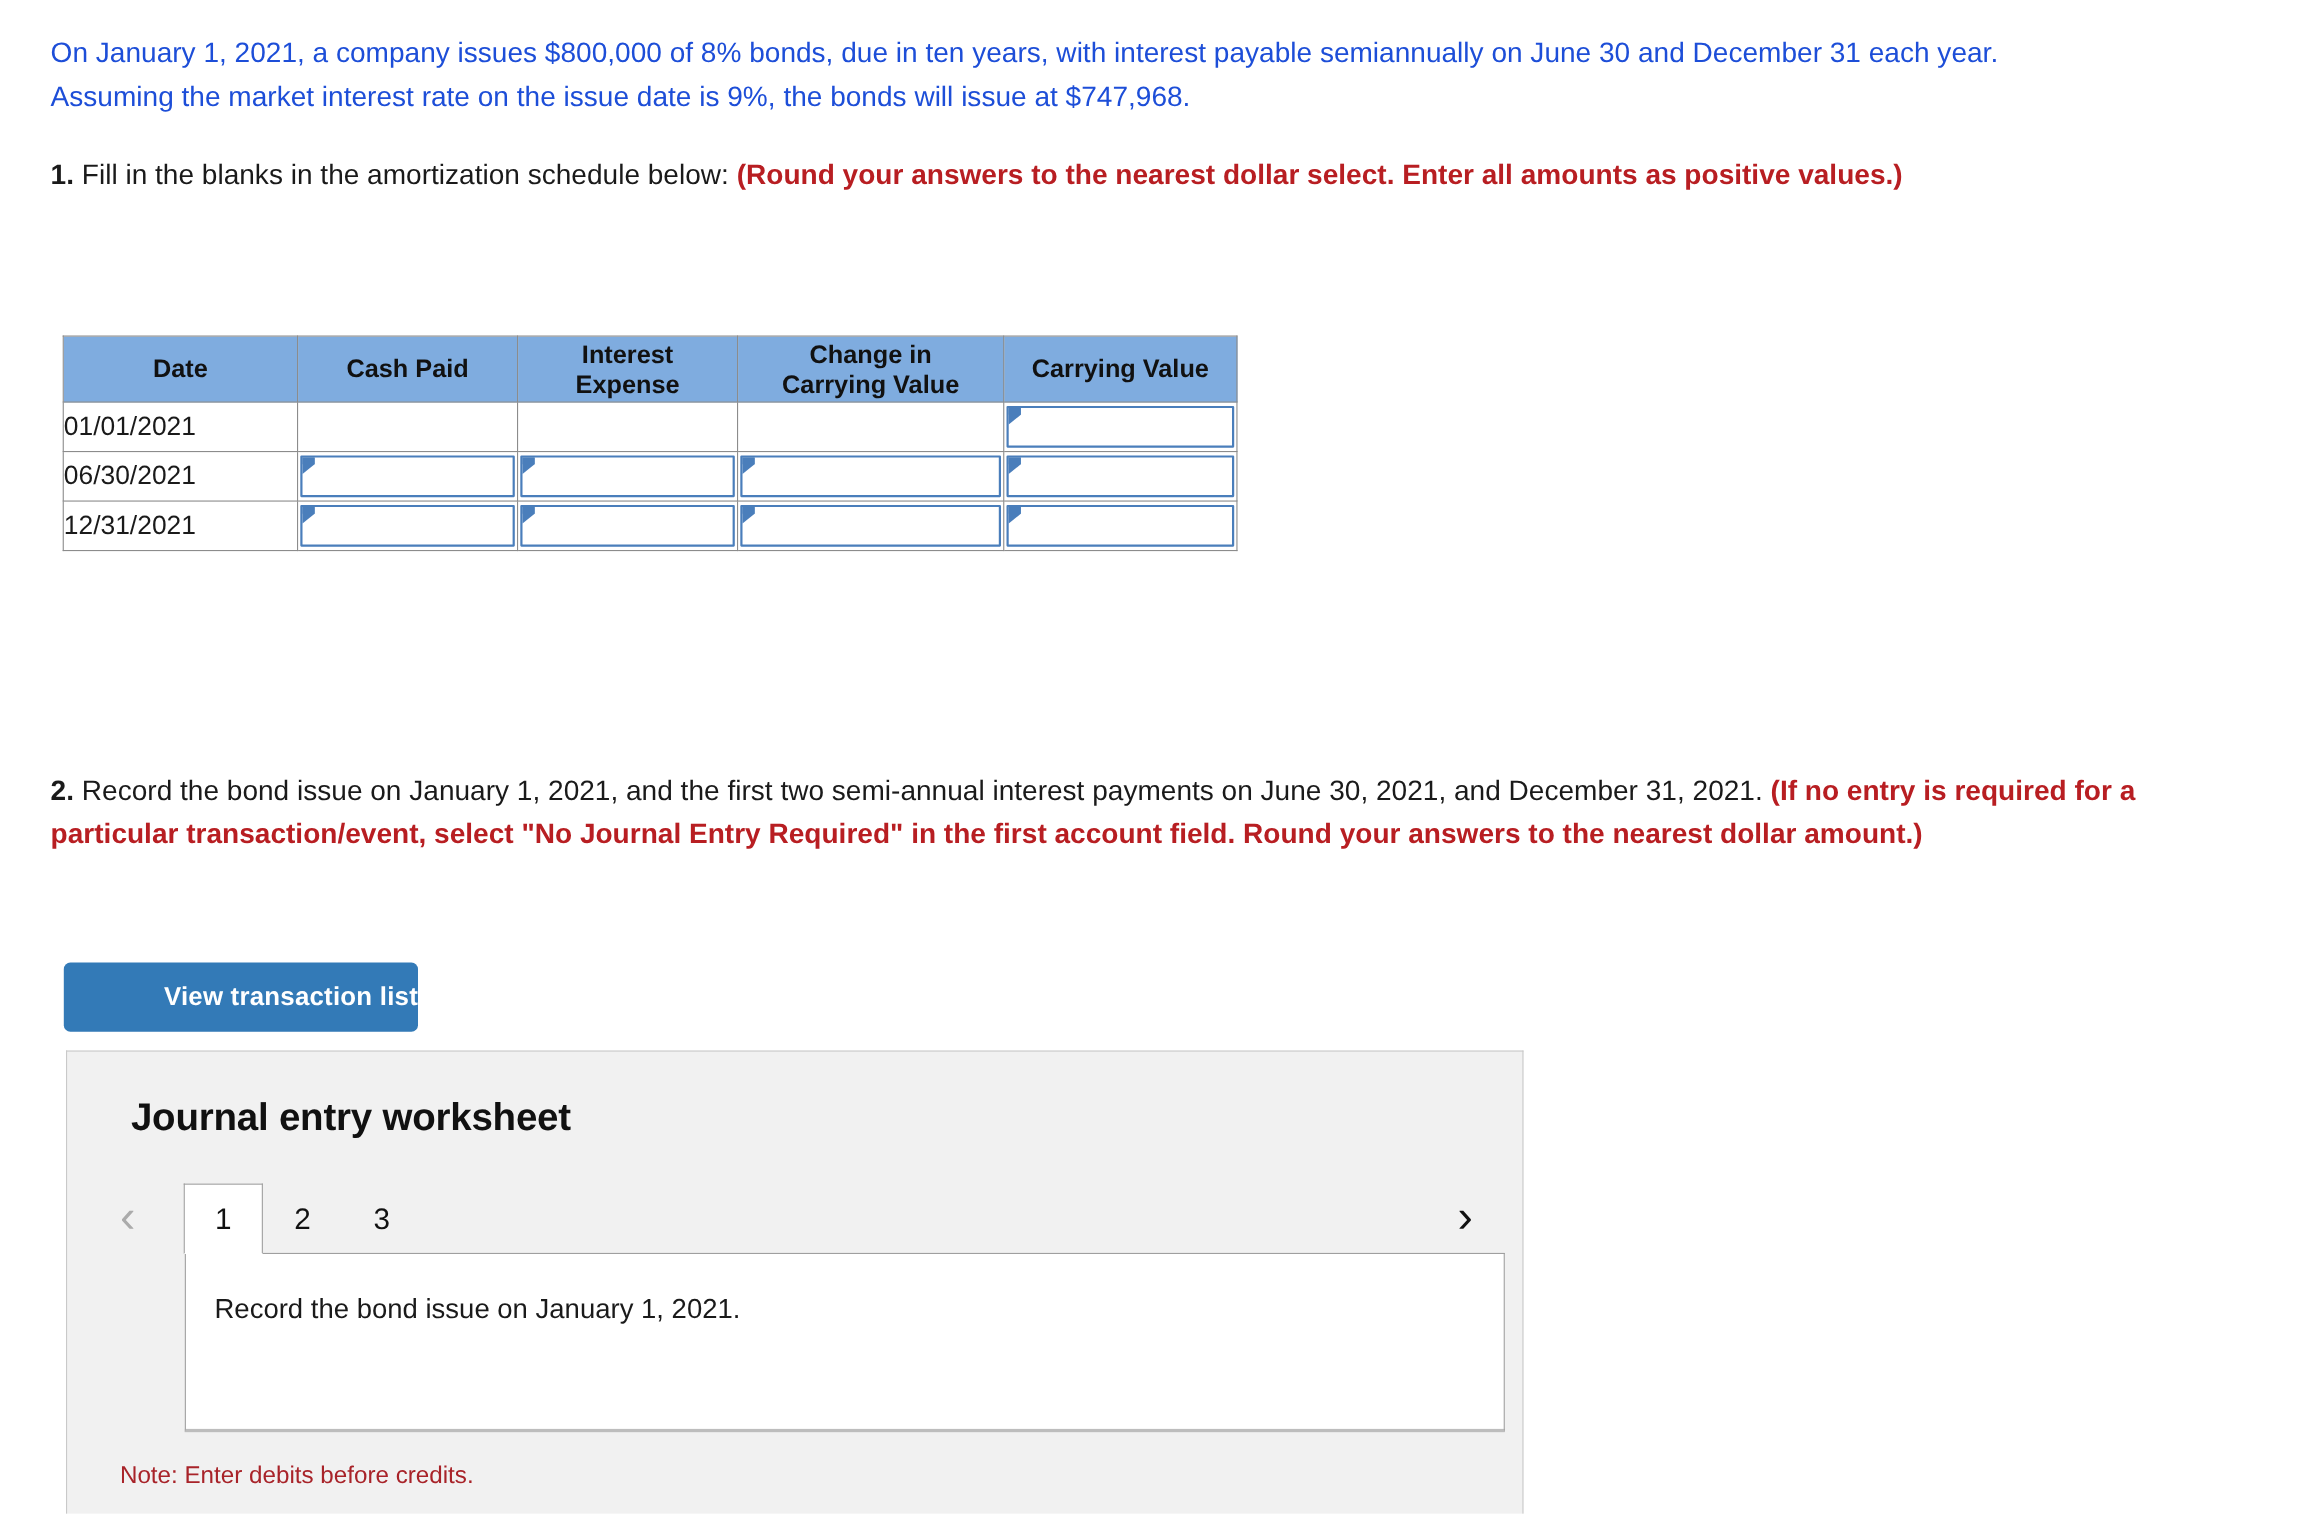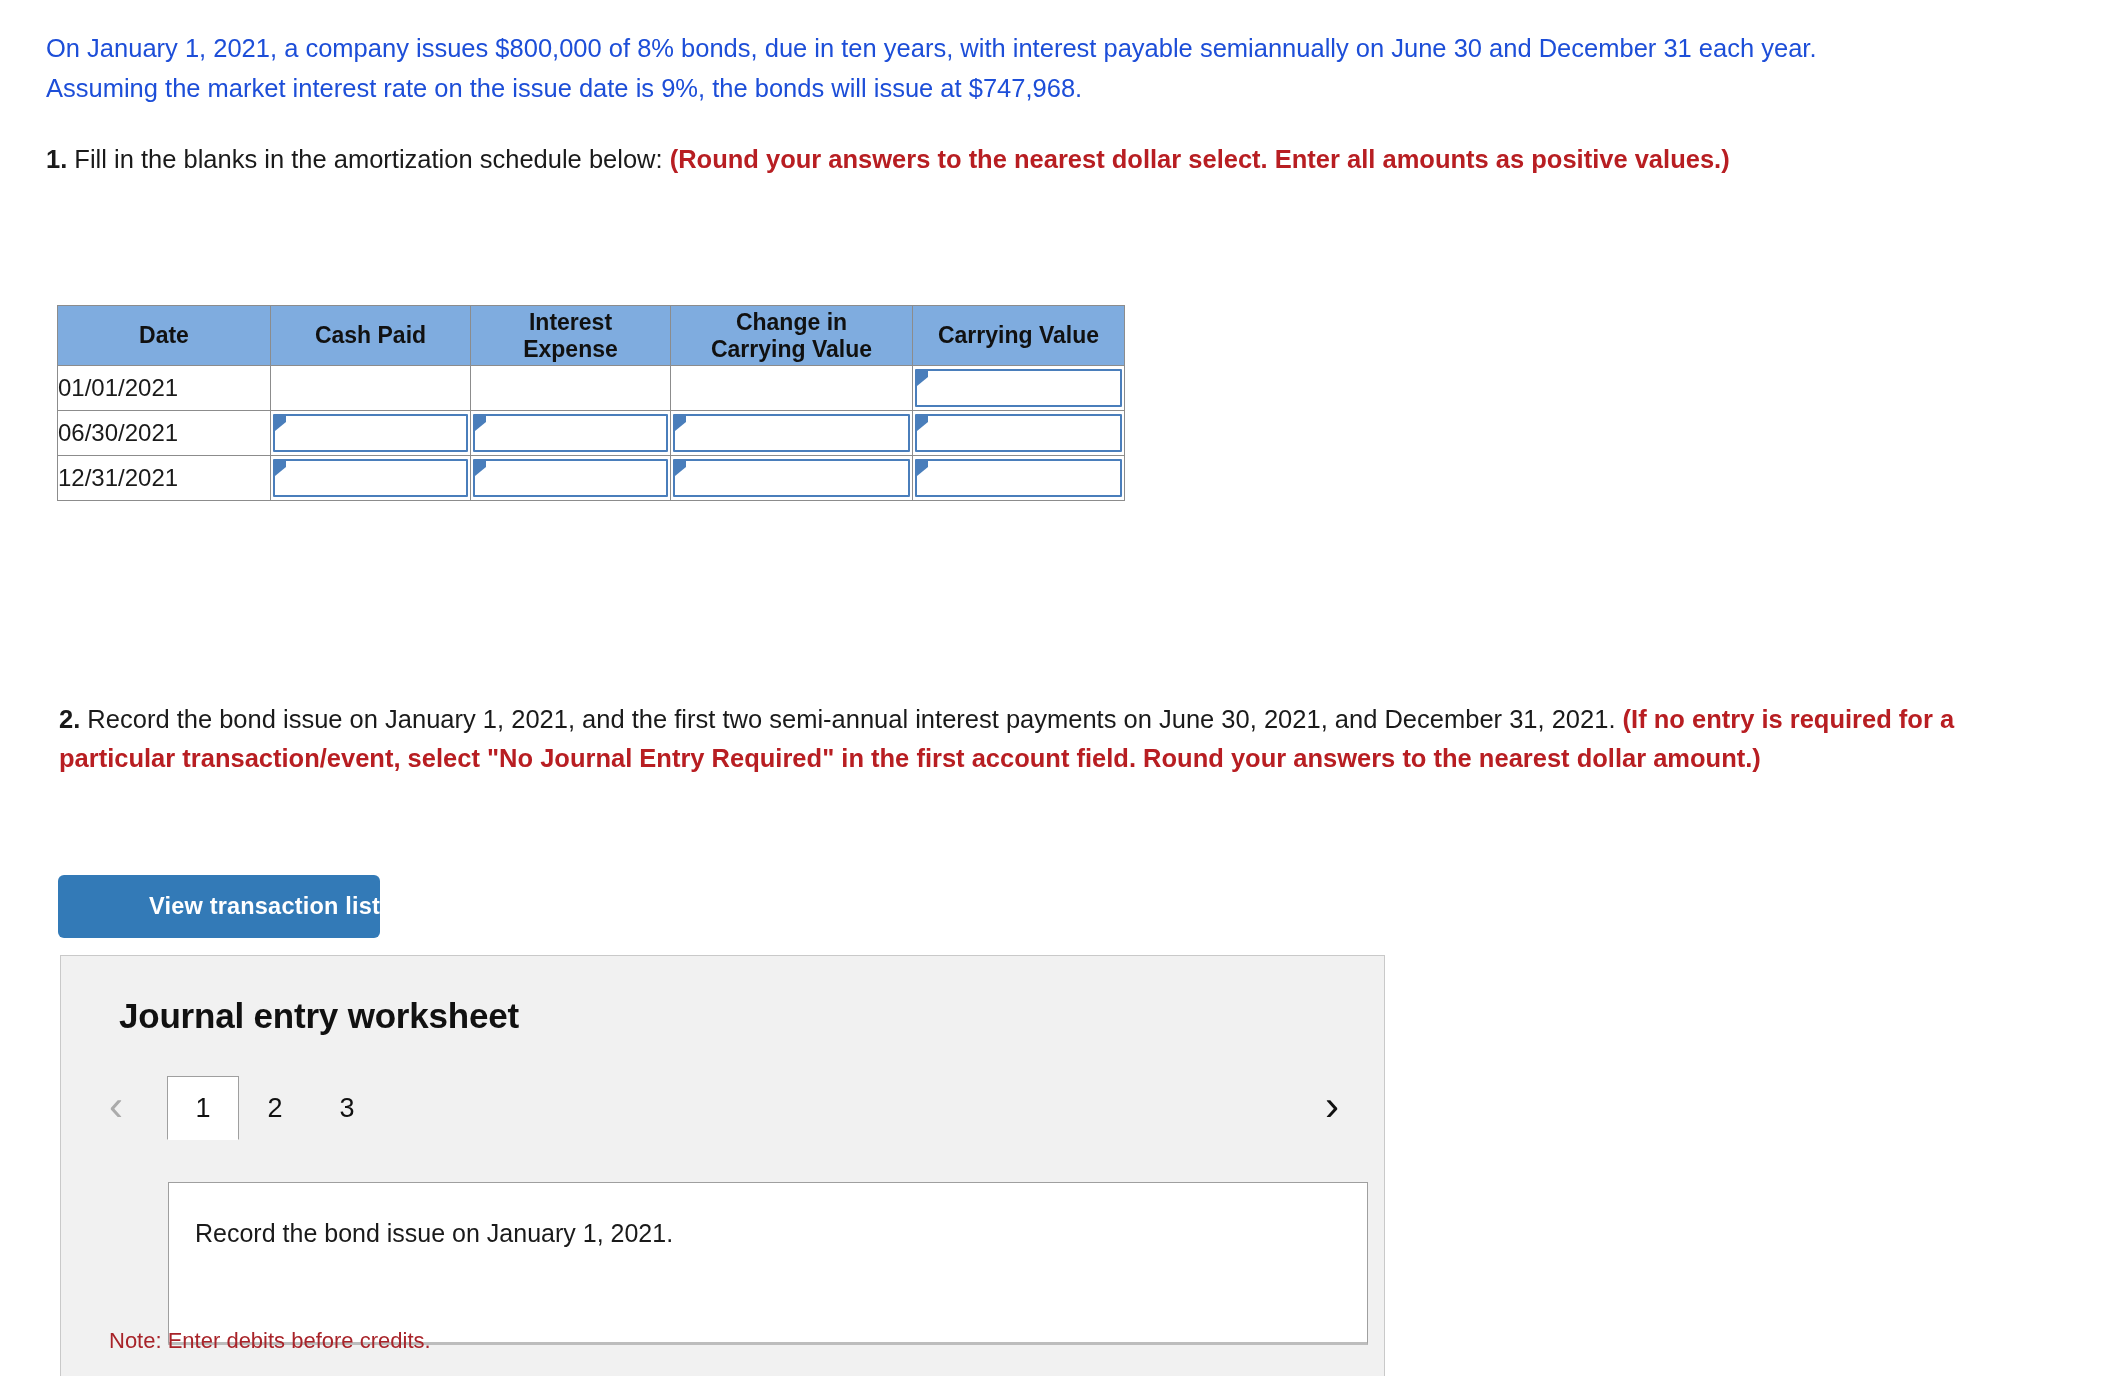--- a/index.html
+++ b/index.html
@@ -98,21 +98,20 @@
     border-right: 0px solid transparent;
   }
   td.blankcell { background:#ffffff; }
 
   
   .part2 {
     position: absolute;
     left: 46px; top: 700px; width: 1900px;
     font-size: 25.5px;
     line-height: 39px;
-    margin-left: 13px;
   }
 
   
   .btn-view {
     position: absolute;
     left: 58px; top: 875px;
     width: 322px; height: 63px;
     background: #337AB7;
     border: none;
     border-radius: 6px;
@@ -191,21 +190,20 @@
   }
 
   
   .desc-box {
     position: absolute;
     left: 107px; top: 183px;
     width: 1200px; height: 163px;
     background: #ffffff;
     border: 1px solid #9f9f9f;
     border-bottom: 3px solid #bdbdbd;
-    margin-top: 43px;
   }
   .desc-text {
     position: absolute;
     left: 26px; top: 36px;
     font-size: 25px;
     color: #1a1a1a;
   }
   .note {
     position: absolute;
     left: 48px; top: 372px;

